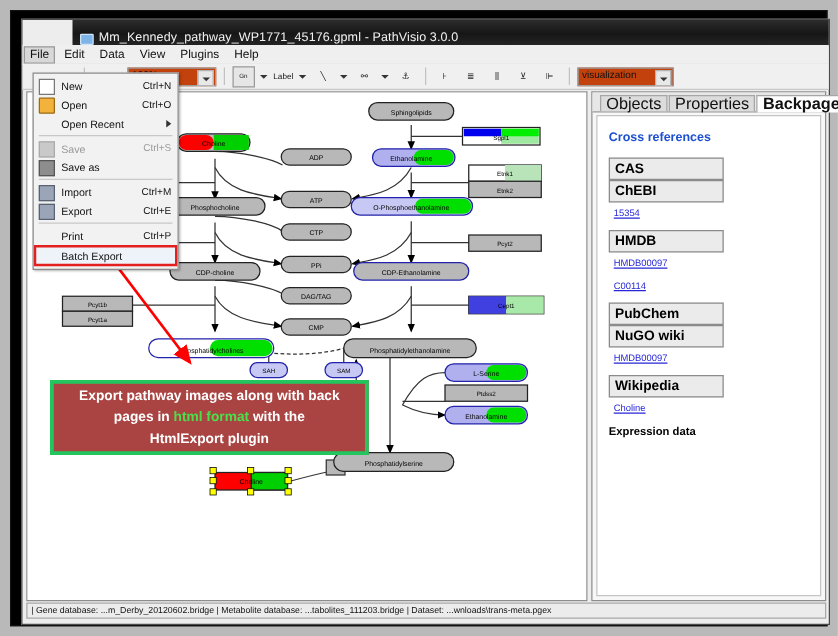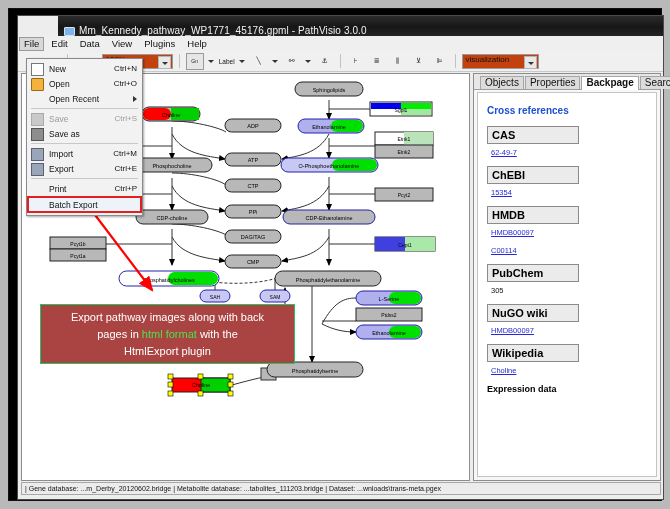--- a/index.html
+++ b/index.html
@@ -54,21 +54,21 @@
   #editor{position:absolute;left:3px;top:57px;width:449px;height:408px;background:#fff;
      border:1px solid #8d8d8d;box-sizing:border-box;overflow:hidden;}
   #canvas{position:absolute;left:0;top:0;width:447px;height:406px;background:#fff;}
   #canvas svg{position:absolute;left:0;top:0;}
 
   
   #side{position:absolute;left:455px;top:57px;width:188px;height:408px;background:#f7f7f7;
      border:1px solid #8d8d8d;box-sizing:border-box;}
   #tabs{position:absolute;left:0;top:0;right:0;height:15px;background:#e7e7e7;display:flex;
      align-items:flex-end;border-bottom:1px solid #9e9e9e;padding-left:6px;}
-  .tab{font-size:10px;color:#111;padding:1px 4px;border:1px solid #a6a6a6;border-bottom:none;
+  .tab{font-size:13px;color:#111;padding:1px 4px;border:1px solid #a6a6a6;border-bottom:none;
      background:#dcdcdc;margin-right:1px;line-height:10px;}
   .tab.active{background:#fff;font-weight:bold;padding-bottom:2px;position:relative;top:1px;}
   #sidebody{position:absolute;left:3px;top:18px;right:3px;bottom:3px;background:#fff;
      border:1px solid #c4c4c4;overflow:hidden;}
   #xref-title{font-size:10px;font-weight:bold;color:#1b4fd0;margin:12px 0 10px 9px;}
   .xr{margin:0 0 0 9px;}
   .xr .hd{width:92px;background:#ebebeb;border:1px solid #8b8b8b;font-size:11px;font-weight:bold;
       color:#000;padding:2px 4px;box-sizing:border-box;}
   .xr .val{font-size:7.5px;color:#2727d8;margin:4px 0 9px 4px;text-decoration:underline;}
   .xr .val.plain{color:#111;text-decoration:none;}
@@ -87,21 +87,21 @@
   #filemenu .row .acc{position:absolute;right:5px;font-size:8px;}
   #filemenu .row.disabled{color:#9a9a9a;}
   #filemenu .sep{height:1px;background:#c8c8c8;margin:2px 4px;}
   #filemenu .ico{position:absolute;left:4px;top:2px;width:11px;height:11px;}
   #filemenu .row.sub:after{content:"";position:absolute;right:5px;top:5px;
      border-top:3px solid transparent;border-bottom:3px solid transparent;border-left:4px solid #333;}
   #filemenu .row.hl{border:2px solid #e41f1f;background:#eef3fa;height:13px;padding-left:20px;}
 
   
   #banner{position:absolute;left:22px;top:288px;width:255px;height:60px;background:#a94442;
-     border:1px solid #22c55e;color:#fff;font-weight:normal;font-size:11px;line-height:17px;
+     border:3px solid #22c55e;color:#fff;font-weight:bold;font-size:11px;line-height:17px;
      display:flex;align-items:center;justify-content:center;text-align:center;z-index:40;
      box-sizing:border-box;padding:0 6px;}
   #banner .hl{color:#4be04b;}
 
   
   #redarrow{position:absolute;left:0;top:0;width:670px;height:509px;pointer-events:none;z-index:55;}
 
   .nw{white-space:nowrap;}
 </style>
 </head>
@@ -371,36 +371,34 @@
         <div class="tab">Properties</div>
         <div class="tab active">Backpage</div>
         <div class="tab">Search</div>
         <div class="tab">Legend</div>
       </div>
       <div id="sidebody">
         <div id="xref-title">Cross references</div>
 
         <div class="xr">
           <div class="hd">CAS</div>
-          <div class="val">62-49-7</div>
         </div>
         <div class="xr">
           <div class="hd">ChEBI</div>
           <div class="val">15354</div>
         </div>
         <div class="xr">
           <div class="hd">HMDB</div>
           <div class="val">HMDB00097</div>
         </div>
         <div class="xr">
           <div class="val">C00114</div>
         </div>
         <div class="xr">
           <div class="hd">PubChem</div>
-          <div class="val plain">305</div>
         </div>
         <div class="xr">
           <div class="hd">NuGO wiki</div>
           <div class="val">HMDB00097</div>
         </div>
         <div class="xr">
           <div class="hd">Wikipedia</div>
           <div class="val">Choline</div>
         </div>
         <div id="expr">Expression data</div>

